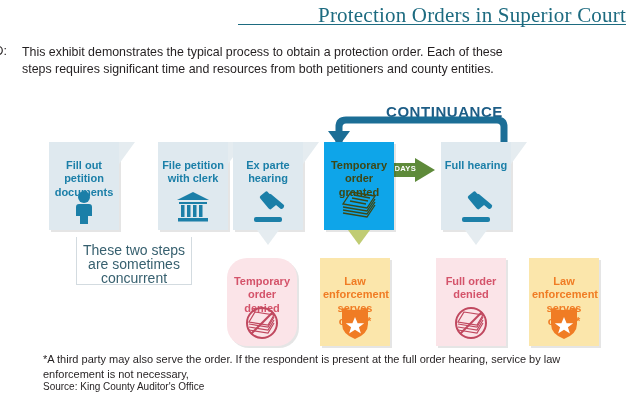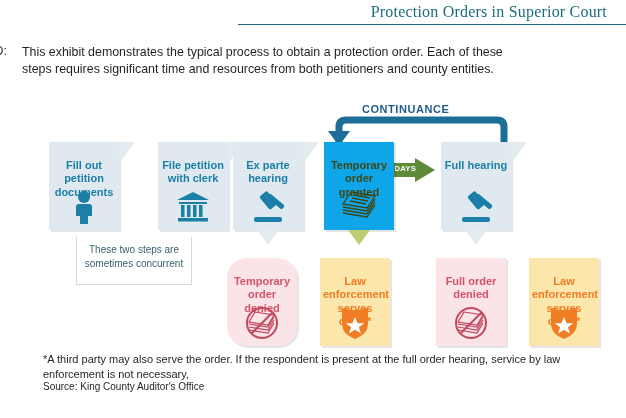--- a/index.html
+++ b/index.html
@@ -10,23 +10,23 @@
     font-family:"Liberation Sans", sans-serif;
     position:relative;
     overflow:hidden;
   }
 
   
   #header-band {
     position:absolute; left:0; top:0; width:626px; height:26px;
   }
   #header-title {
-    position:absolute; right:19px; top:3px;
+    position:absolute; right:0; top:3px;
     font-family:"Liberation Serif", serif;
-    font-size:16px; color:#1d6b80; letter-spacing:.2px;
+    font-size:21px; color:#1d6b80; letter-spacing:.2px;
     white-space:nowrap;
   }
   #header-rule {
     position:absolute; left:238px; top:24px; width:388px; height:1px;
     background:#1d6b80;
   }
 
   
   #intro-wrap {
     position:absolute; left:-28px; top:44px; width:600px;
@@ -87,29 +87,30 @@
   
   #concurrent-note {
     position:absolute; left:76px; top:237px;
     width:116px; height:48px;
     border:1px solid #d3dbe0;
     border-top:none;
     background:#ffffff;
   }
   #concurrent-note .txt {
     position:absolute; left:0; right:0; top:6px;
-    text-align:center; font-size:10px; color:#37606f;
+    text-align:center; font-size:14px; color:#37606f;
     line-height:14px;
   }
 
   
   #continuance-label {
-    position:absolute; left:362px; top:103px;
-    font-size:11px; font-weight:bold; color:#1d5d86;
+    position:absolute; left:386px; top:103px;
+    font-size:15px; font-weight:bold; color:#1d5d86;
     letter-spacing:.55px;
+    text-decoration:underline;
   }
   #continuance-arrow { position:absolute; left:315px; top:113px; width:200px; height:34px; }
 
   
   #days-arrow { position:absolute; left:377px; top:158px; width:58px; height:24px; }
   #days-label {
     position:absolute; left:383px; top:164px;
     font-size:7.6px; font-weight:bold; color:#ffffff;
     letter-spacing:.3px; white-space:nowrap;
   }

